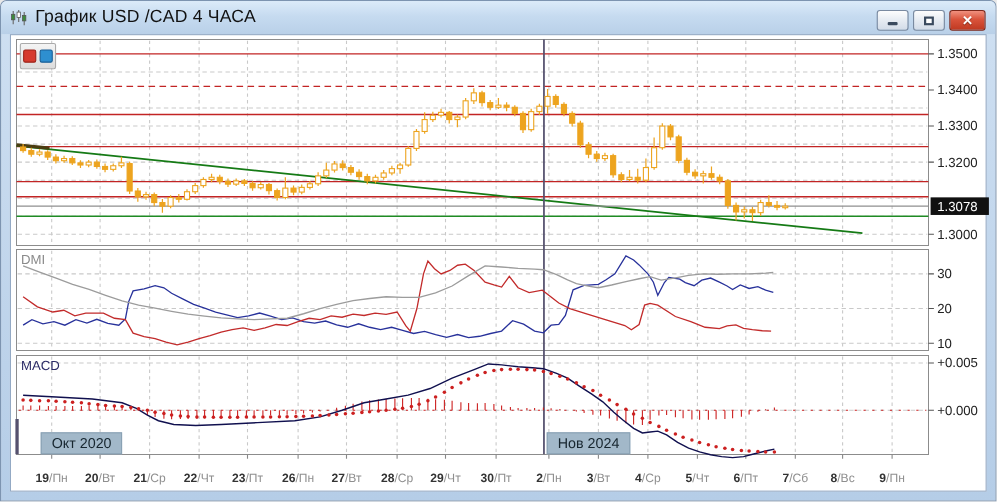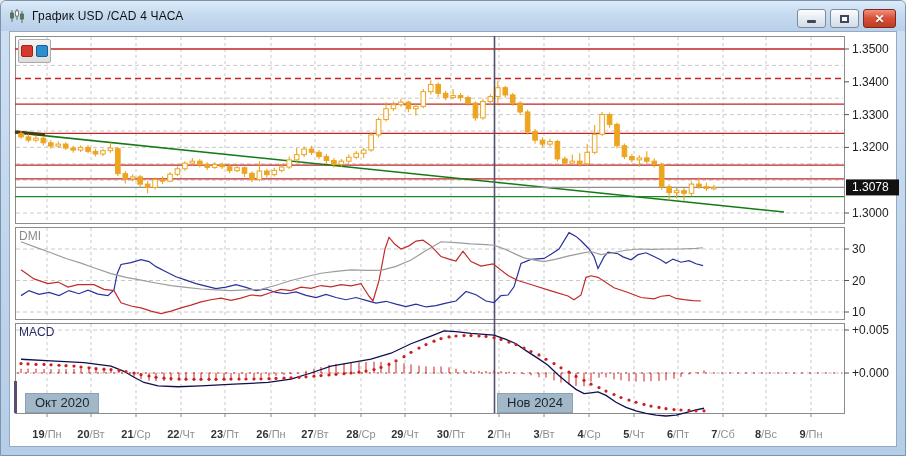--- a/index.html
+++ b/index.html
@@ -2,35 +2,35 @@
 <html><head>
 <meta charset="utf-8">
 <style>
   html,body{margin:0;padding:0;background:#e8e8e8;}
   *{box-sizing:border-box;}
   .window{position:relative;width:906px;height:456px;background:linear-gradient(#cfe0f2,#b5cde7);
     border-radius:6px 6px 0 0;overflow:hidden;font-family:"Liberation Sans",sans-serif;
     border:1px solid #7d94b0;}
   .titlebar{position:absolute;left:0;top:0;width:100%;height:30px;display:flex;align-items:center;
     padding-left:8px;background:linear-gradient(#dcebf9 0%,#c6dbf0 45%,#b9d0e8 100%);}
-  .titlebar .title{font-size:12px;color:#111;margin-left:6px;letter-spacing:.2px;}
+  .titlebar .title{font-size:16px;color:#111;margin-left:6px;letter-spacing:.2px;}
   .win-buttons{position:absolute;top:8px;right:9px;display:flex;gap:4px;}
   .wbtn{height:19px;border:1px solid #7a8aa0;border-radius:3px;display:flex;align-items:center;
     justify-content:center;background:linear-gradient(#fdfdfd,#e8edf3 45%,#d3dce8);cursor:default;}
   .wbtn.min,.wbtn.res{width:29px;}
   .wbtn.close{width:33px;background:linear-gradient(#f0917f,#d9533b 45%,#c03a22);border-color:#7c271a;
     color:#fff;font-weight:bold;font-size:12px;text-shadow:0 1px 1px rgba(0,0,0,.4);}
   .glyph-min{width:9px;height:3px;background:#3a4a5e;border-radius:1px;margin-top:6px;}
   .glyph-res{width:9px;height:8px;border:2px solid #3a4a5e;background:#fff;}
   .client-edge{position:absolute;left:8px;top:30px;right:8px;bottom:8px;background:#fff;
     border:1px solid #93a9c4;}
   svg.chart{position:absolute;left:0;top:0;z-index:1;}
   .badge{position:absolute;z-index:3;font-size:13px;color:#17262f;background:#a2b8c9;
     border:1px solid #8aa2b4;padding:1px 9px 2px 9px;line-height:15px;}
-  .badge.oct{left:24px;top:392px;}
+  .badge.oct{left:36px;top:392px;}
   .badge.nov{left:496px;top:392px;}
   .chip{position:absolute;z-index:3;left:17px;top:38px;width:33px;height:24px;
     background:linear-gradient(#f4f4f4,#dcdcdc);border:1px solid #aaa;border-radius:2px;
     display:flex;align-items:center;justify-content:center;gap:3px;}
   .sq{width:12px;height:12px;border-radius:2px;}
 </style>
 </head>
 <body>
 
 <div class="window">

